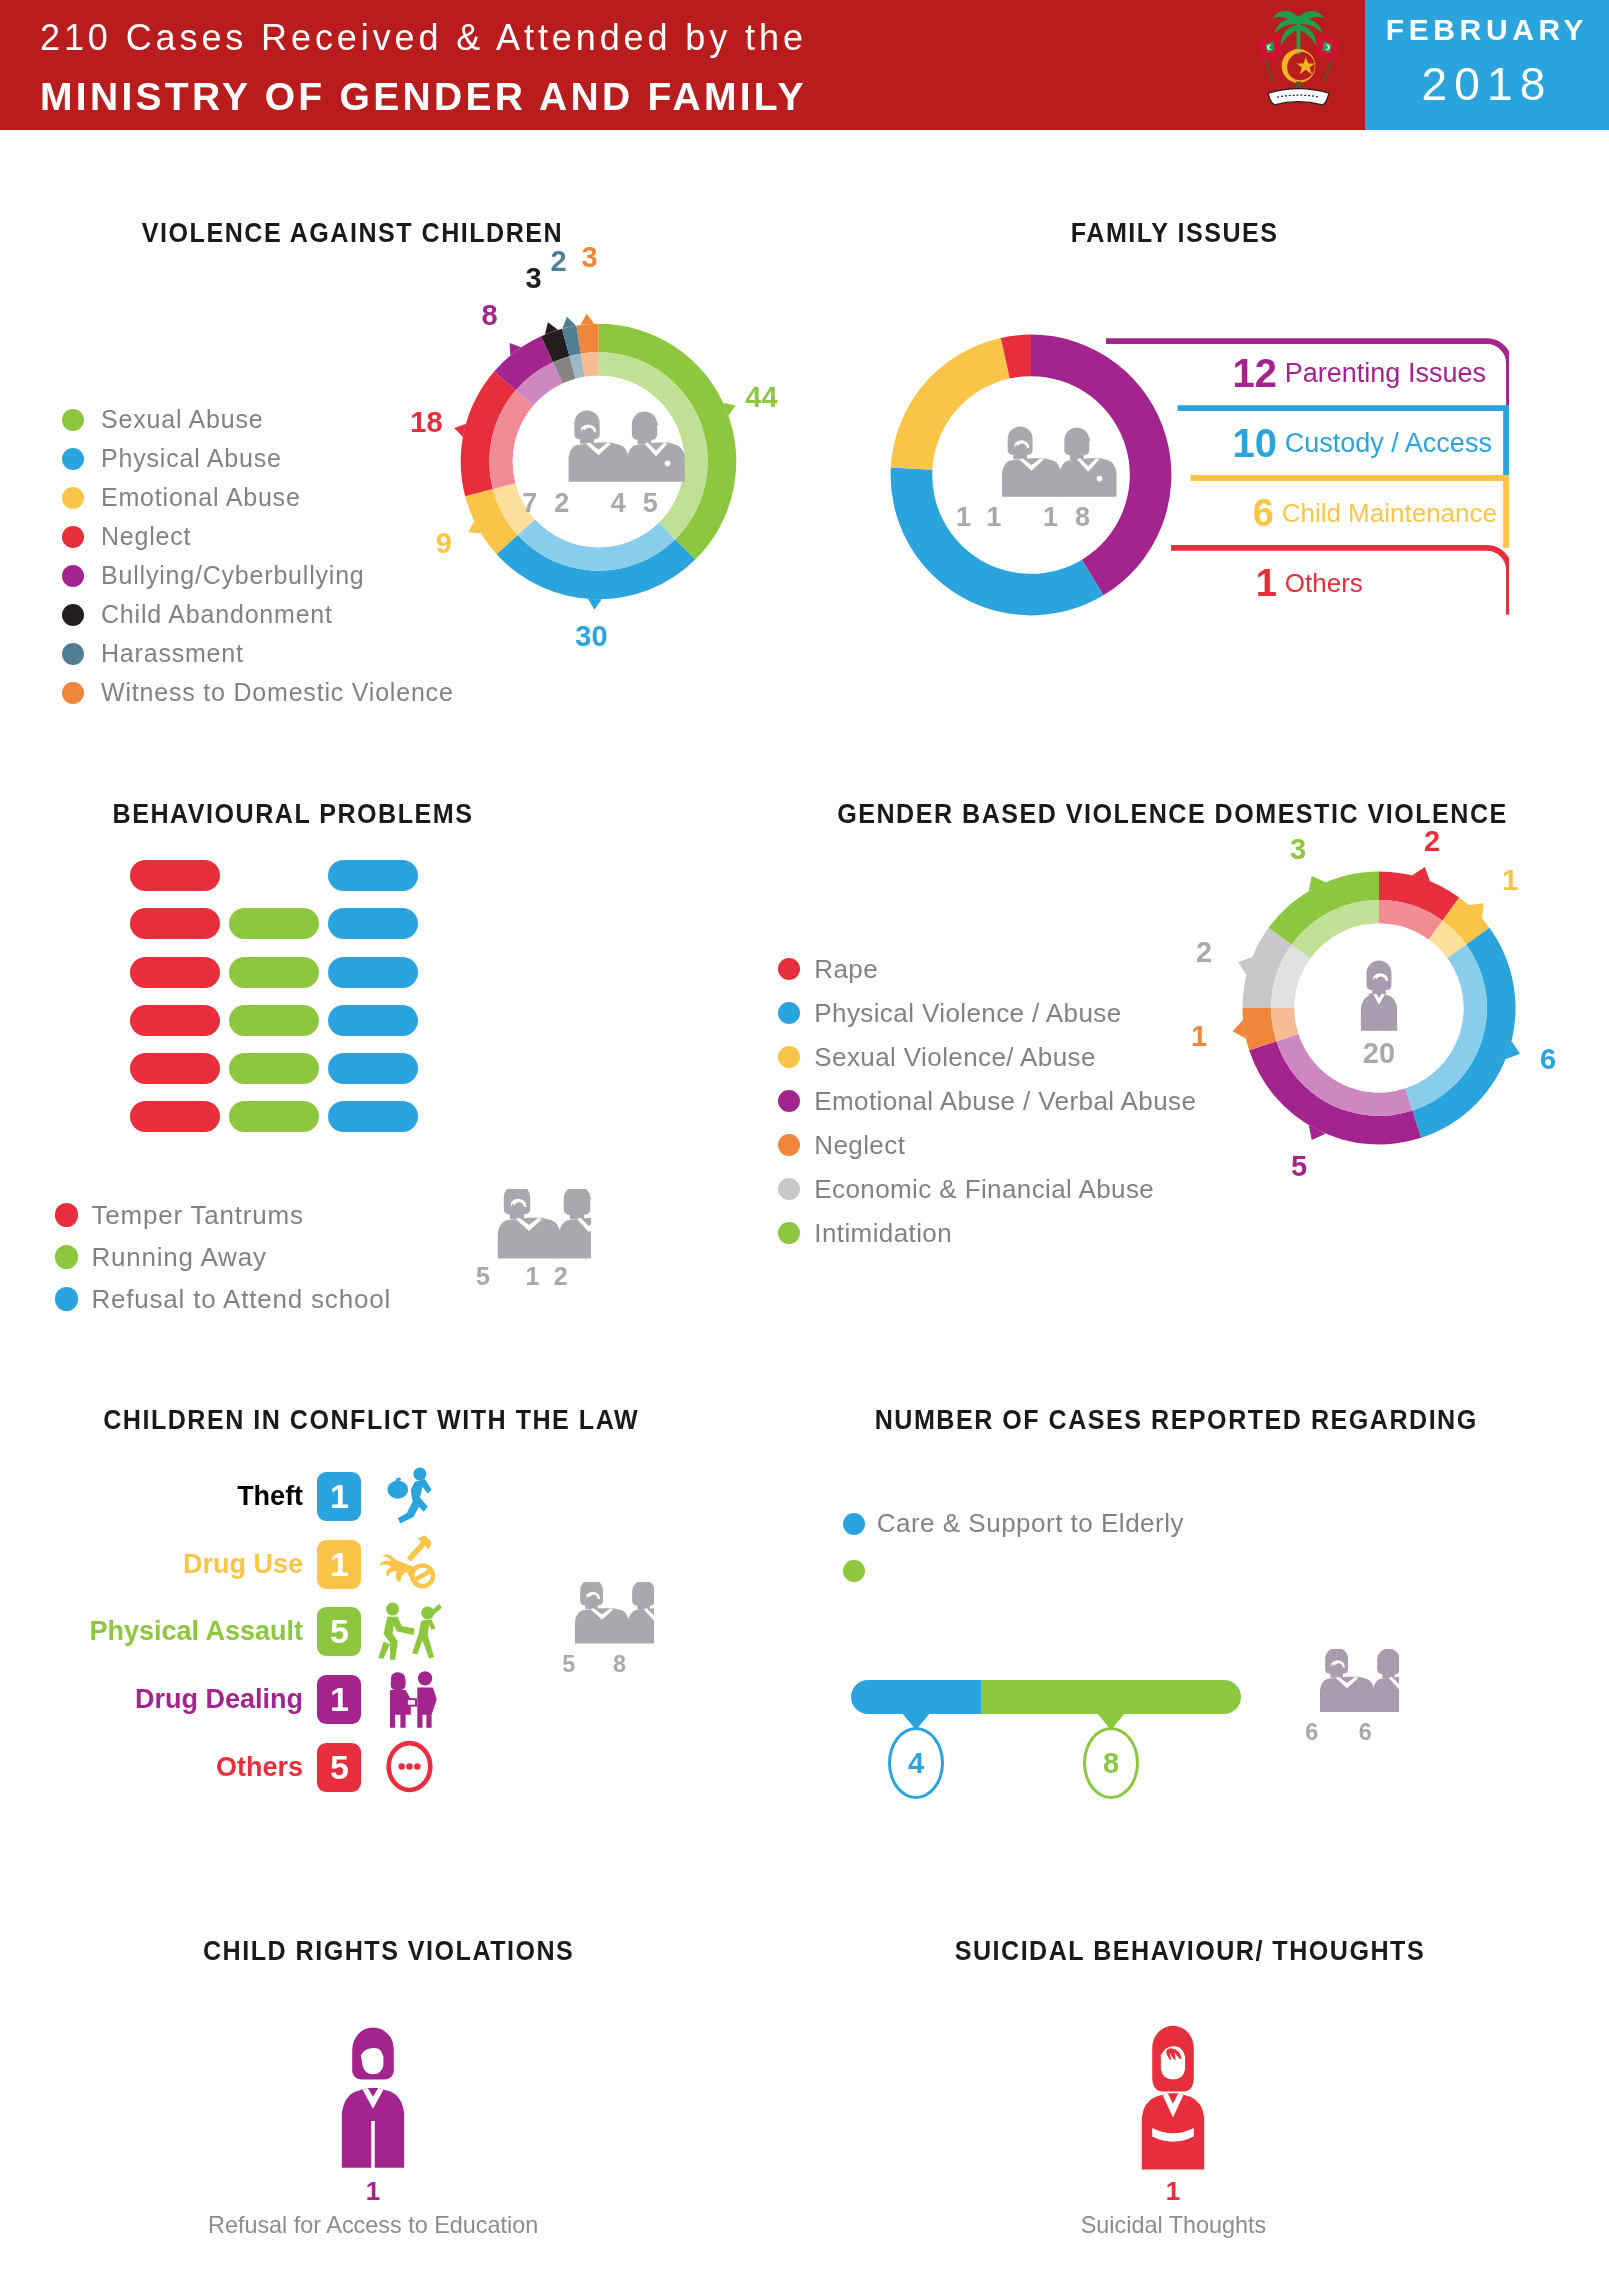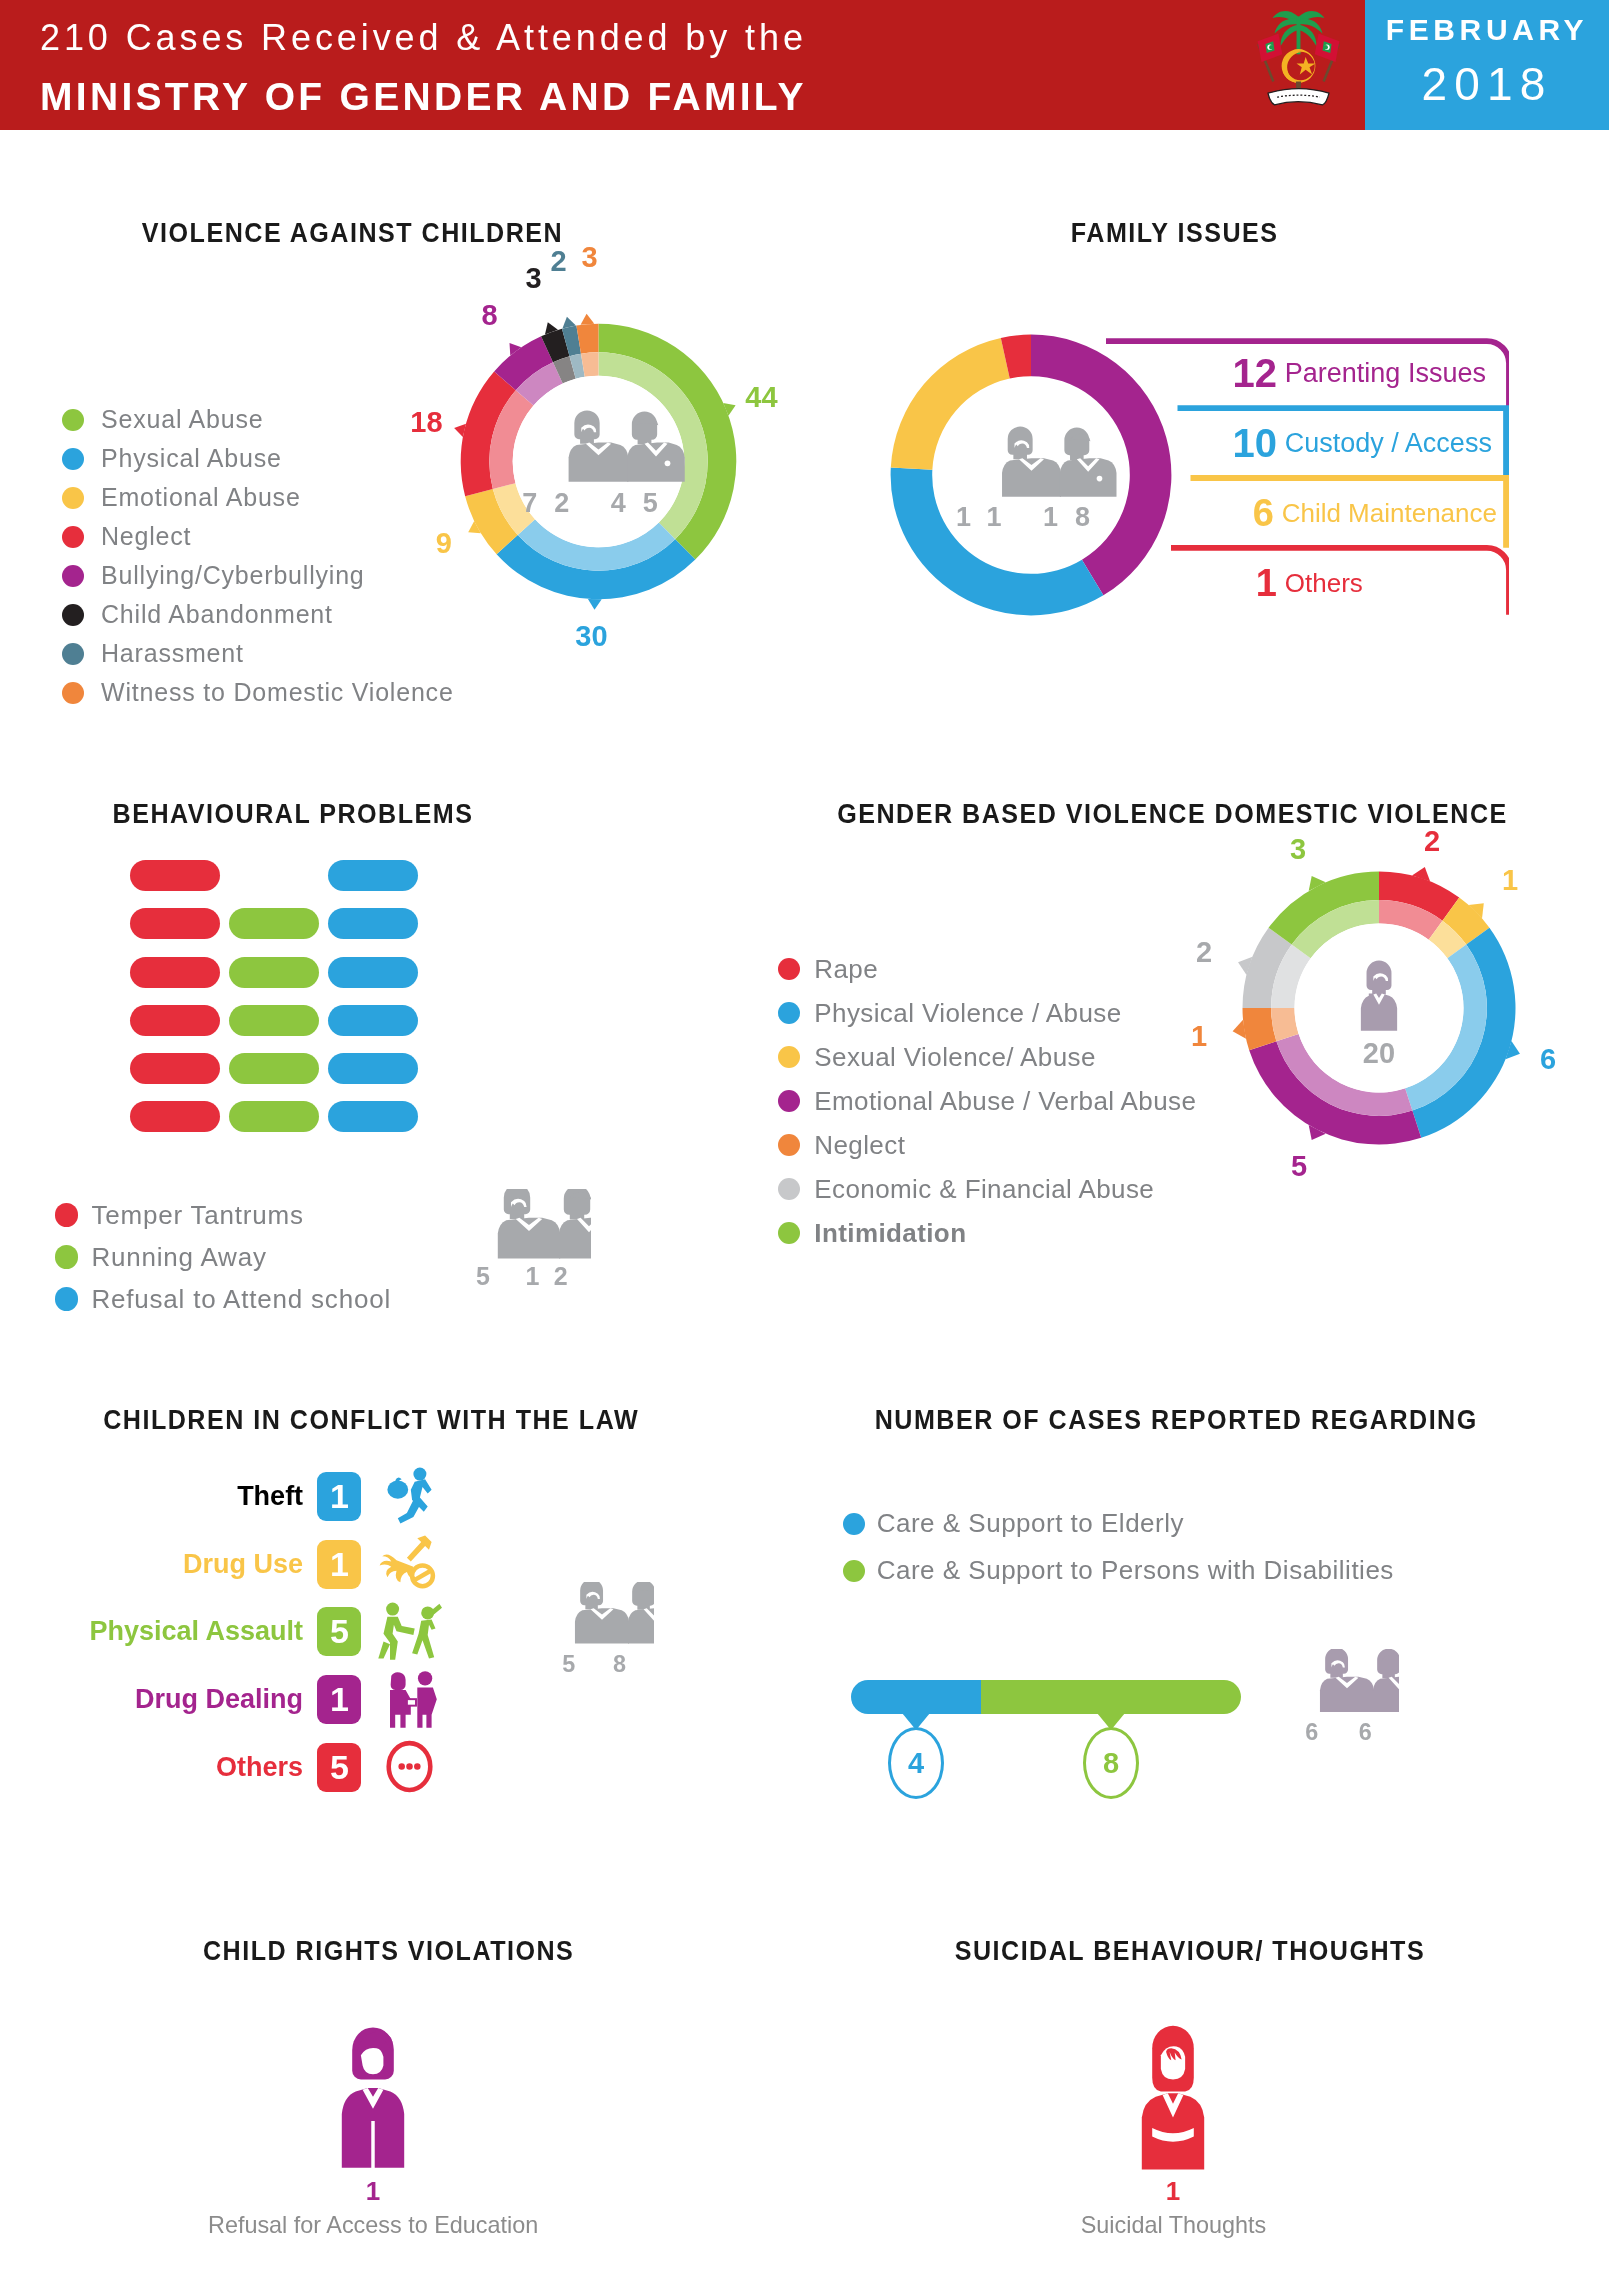--- a/index.html
+++ b/index.html
@@ -350,21 +350,21 @@
       <span class="legend-label" style="margin-left: 14.3px; font-size: 26px; letter-spacing: 0.4px;">Emotional Abuse / Verbal Abuse</span>
     </div>
     <div class="legend-row" style="height: 44px;">
       <span class="legend-dot" style="width: 22px; height: 22px; background: rgb(240, 134, 60);"></span>
       <span class="legend-label" style="margin-left: 14.3px; font-size: 26px; letter-spacing: 0.4px;">Neglect</span>
     </div>
     <div class="legend-row" style="height: 44px; text-align: right;">
       <span class="legend-dot" style="width: 22px; height: 22px; background: rgb(199, 200, 202);"></span>
       <span class="legend-label" style="margin-left: 14.3px; font-size: 26px; letter-spacing: 0.4px;">Economic &amp; Financial Abuse</span>
     </div>
-    <div class="legend-row" style="height: 44px; font-weight: bold;">
+    <div class="legend-row" style="height: 44px;">
       <span class="legend-dot" style="width: 22px; height: 22px; background: rgb(141, 198, 63);"></span>
       <span class="legend-label" style="margin-left: 14.3px; font-size: 26px; letter-spacing: 0.4px;">Intimidation</span>
     </div>
   </div>
 
 <div class="donut" id="gbv-donut" style="left:1223px;top:852px;width:312px;height:312px;">
     <svg width="312" height="312" viewBox="0 0 480 480">
       <path d="M240,30 A210,210 0 0 1 363.4349029814193,70.10643118126103 L337.5723518805505,105.70317893375872 A166,166 0 0 0 240,74 Z" fill="#e62e3c"></path>
       <path d="M240,74 A166,166 0 0 1 337.5723518805505,105.70317893375872 L316.4120827980215,134.8277907312568 A130,130 0 0 0 240,110 Z" fill="#f18c94"></path>
       <path d="M290.7655283321326,36.22840940612099 L310.45587471748803,23.159114284704998 L318.7037606381436,45.30609136027448 Z" fill="#e62e3c"></path>
@@ -496,21 +496,20 @@
 
 <div class="sec-title" style="left:852px;top:1405px;">NUMBER OF CASES REPORTED REGARDING</div>
 
 <div class="legend" id="rep-legend" style="left:843px;top:1500px;">
     <div class="legend-row" style="height: 47px;">
       <span class="legend-dot" style="width: 22px; height: 22px; background: rgb(43, 163, 221);"></span>
       <span class="legend-label" style="margin-left: 11.7px; font-size: 26px; letter-spacing: 0.5px;">Care &amp; Support to Elderly</span>
     </div>
     <div class="legend-row" style="height: 47px;">
       <span class="legend-dot" style="width: 22px; height: 22px; background: rgb(141, 198, 63);"></span>
-      <span class="legend-label" style="margin-left: 11.7px; font-size: 26px; letter-spacing: 0.5px;">Care &amp; Support to Persons with Disabilities</span>
     </div>
   </div>
 
 <div id="rep-bar" style="left:851px;top:1680px;width:390px;">
     <div style="width: 130px; height: 100%; background: rgb(43, 163, 221);"></div>
     <div style="width: 260px; height: 100%; background: rgb(141, 198, 63);"></div>
   </div>
 <div id="rep-marks" style="position:absolute;left:851px;top:1680px;width:416px;height:130px;">
     <div class="rep-tick" style="left: 51px; top: 33px; border-top: 17px solid rgb(43, 163, 221);"></div>
     <div class="rep-bubble" style="left: 37px; top: 47px; border-color: rgb(43, 163, 221); color: rgb(43, 163, 221);">4</div>

